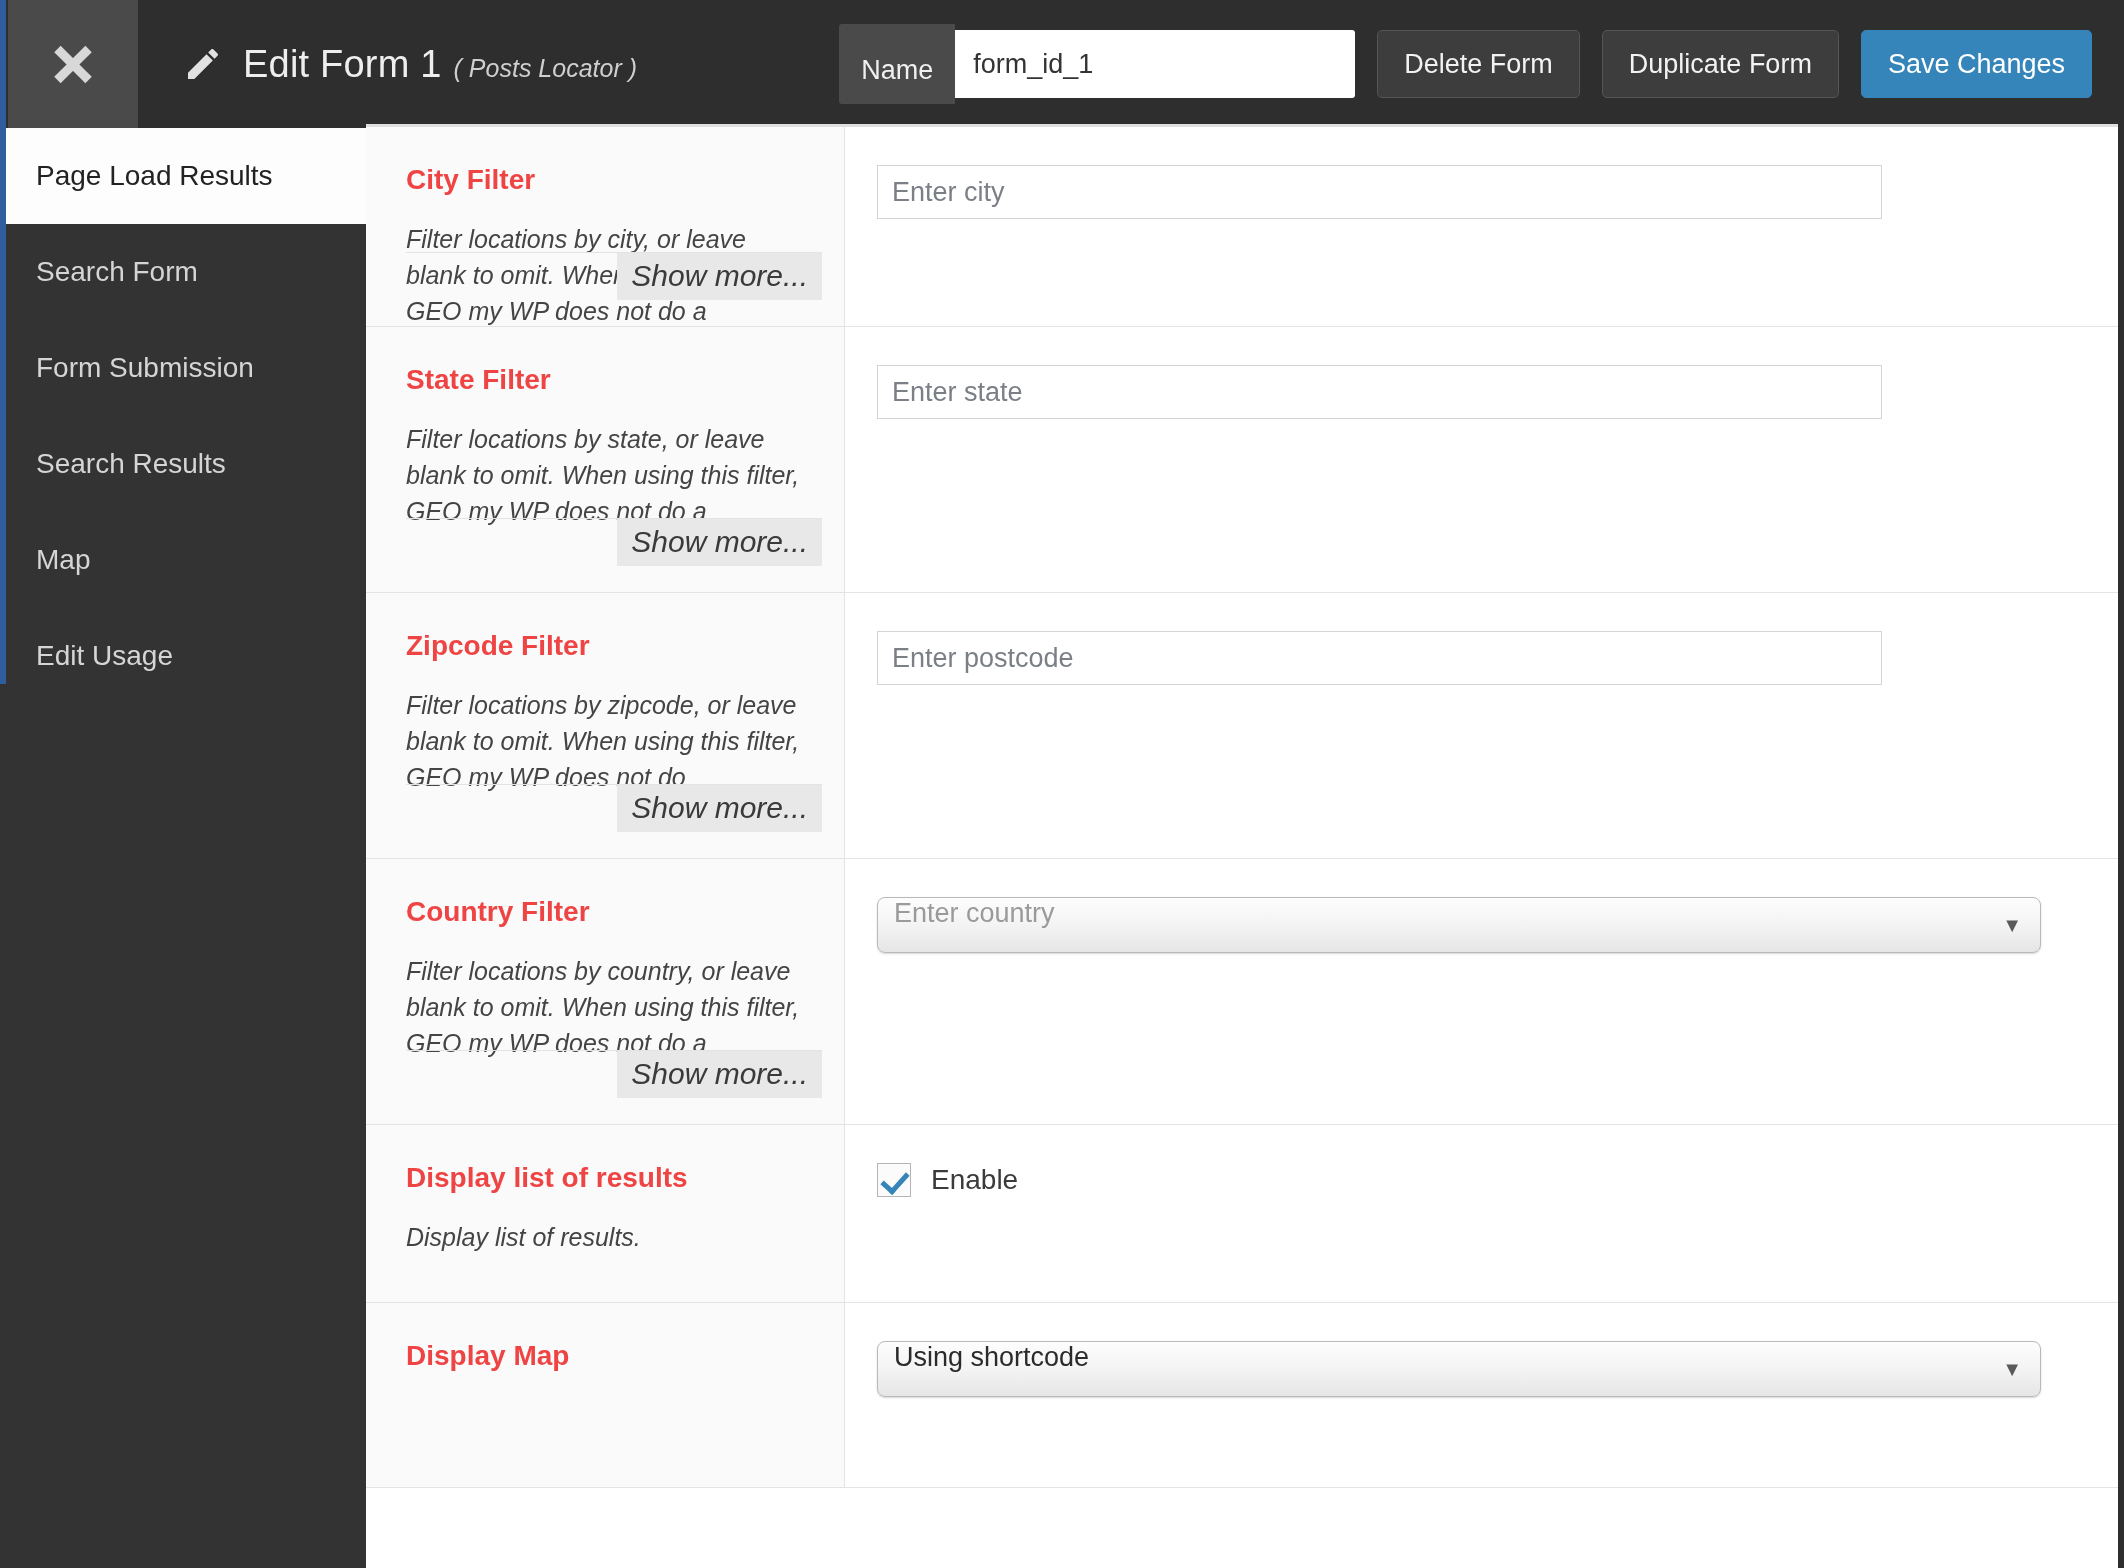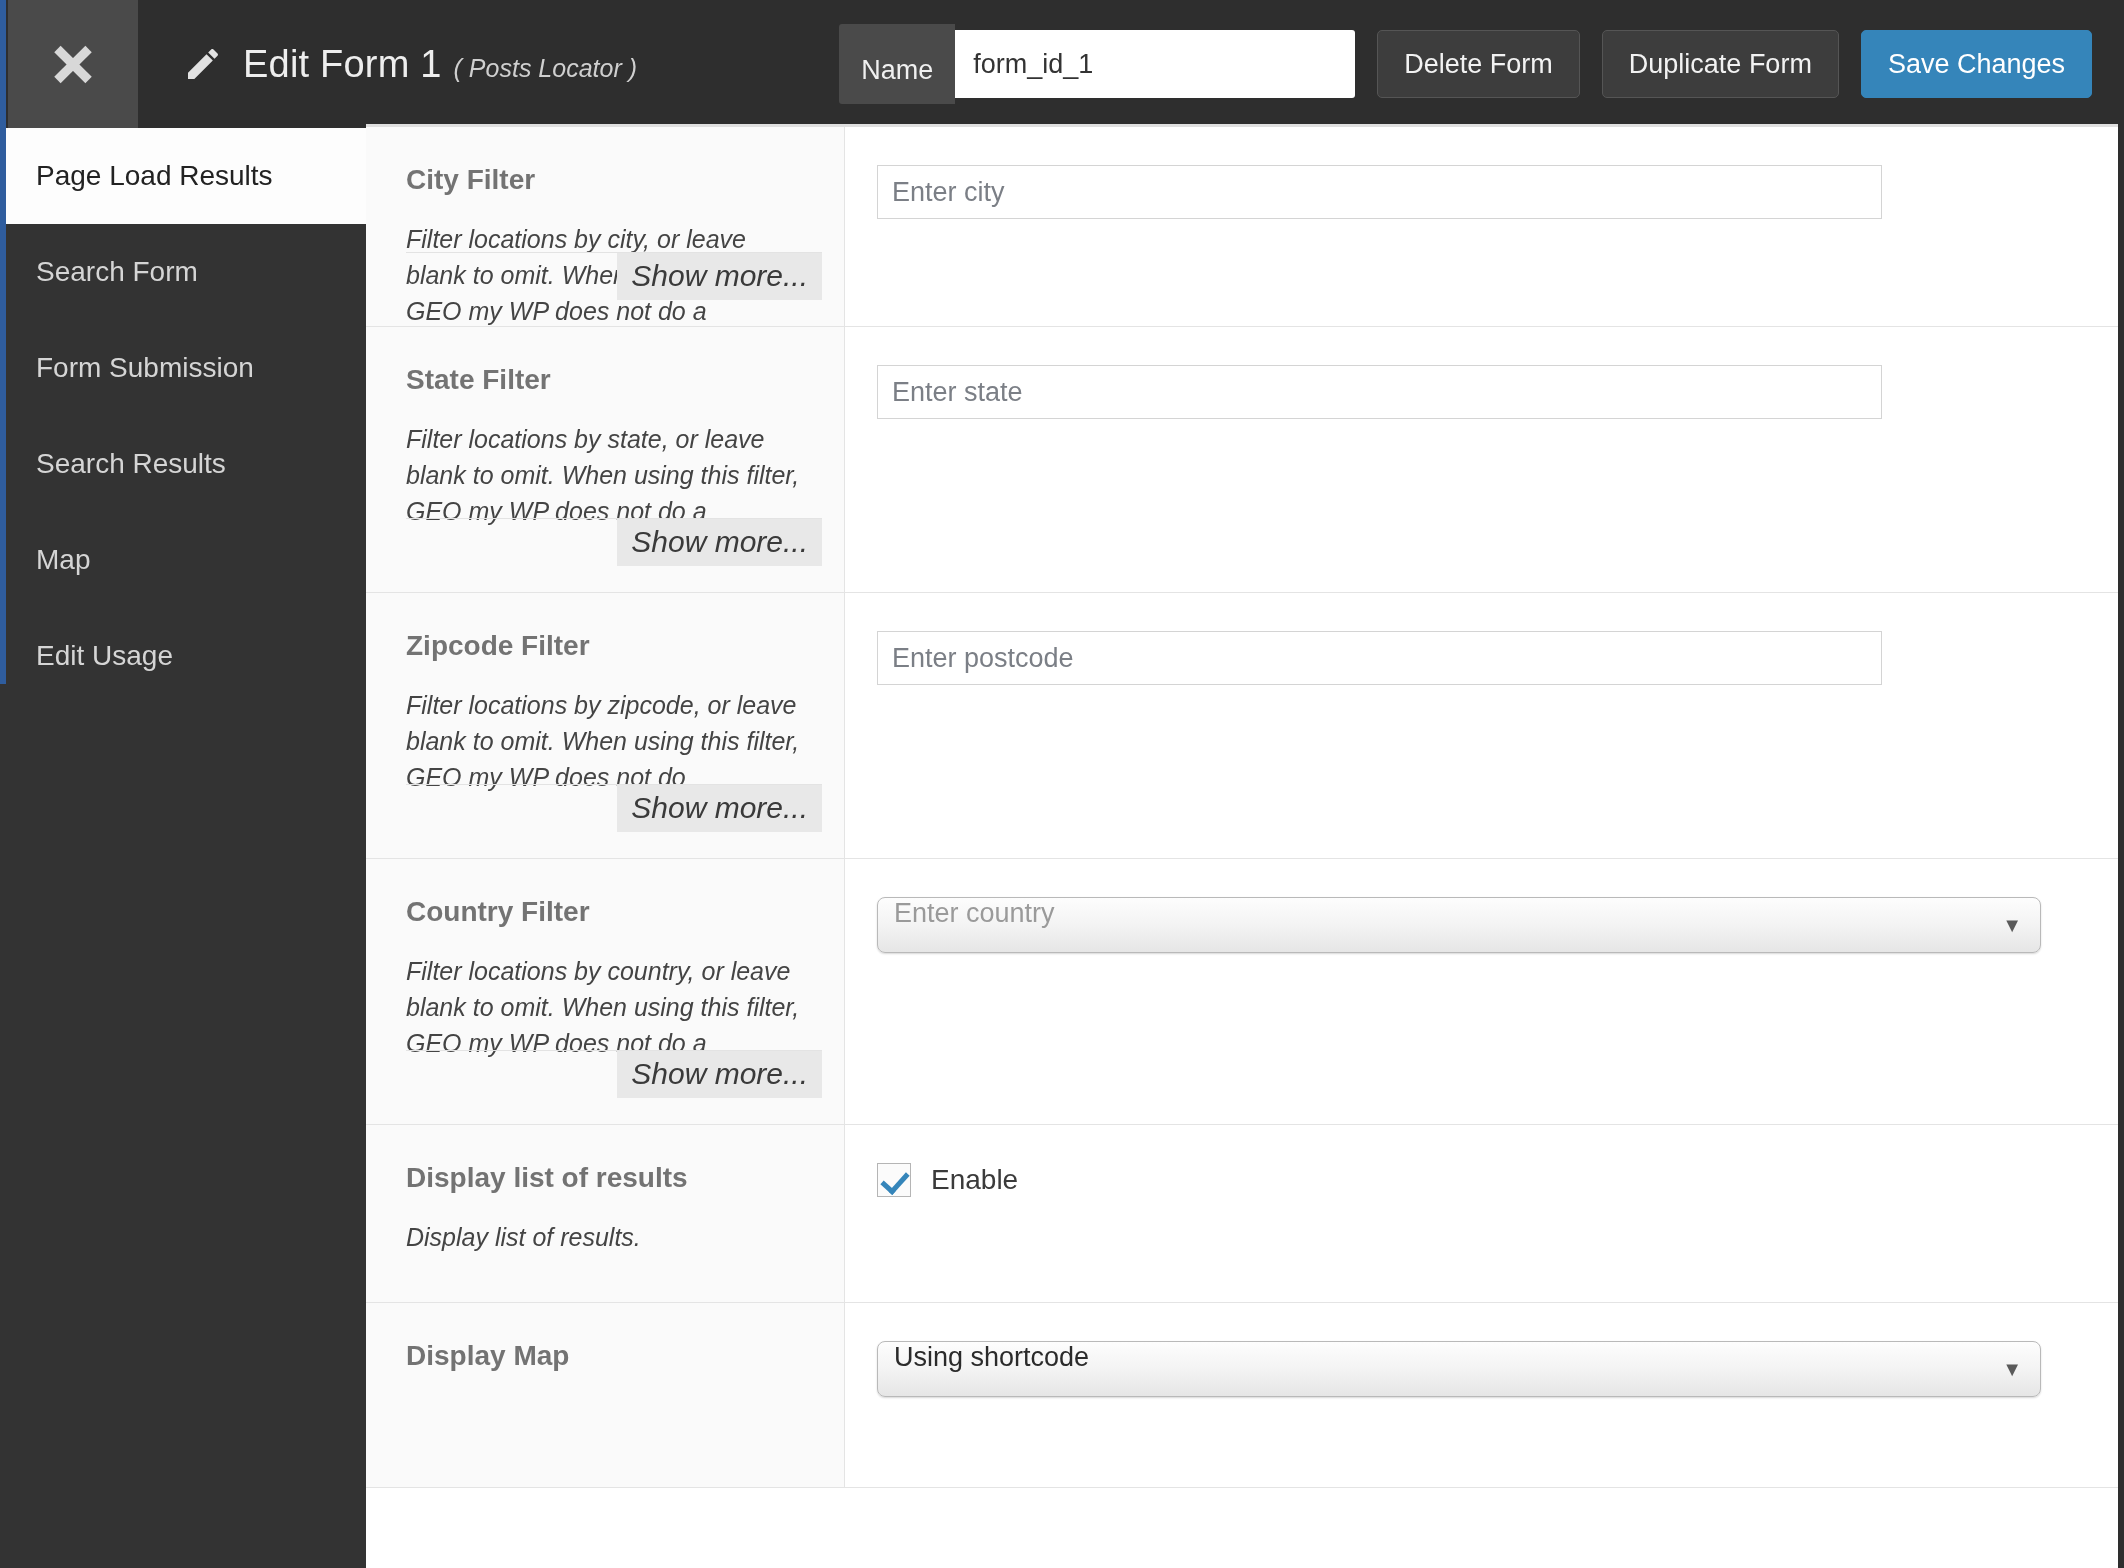--- a/index.html
+++ b/index.html
@@ -183,21 +183,21 @@
     flex: 0 0 479px;
     background: #fafafa;
     border-right: 1px solid #e4e4e4;
     box-sizing: border-box;
     padding: 36px 40px 0 40px;
     position: relative;
   }
   .row-title {
     font-size: 28px;
     font-weight: bold;
-    color: #737373;
+    color: #ef4444;
     margin-bottom: 24px;
     line-height: 1.2;
   }
   .row-desc {
     font-size: 25px;
     font-style: italic;
     color: #444444;
     line-height: 1.45;
     max-height: 112px;
     overflow: hidden;

